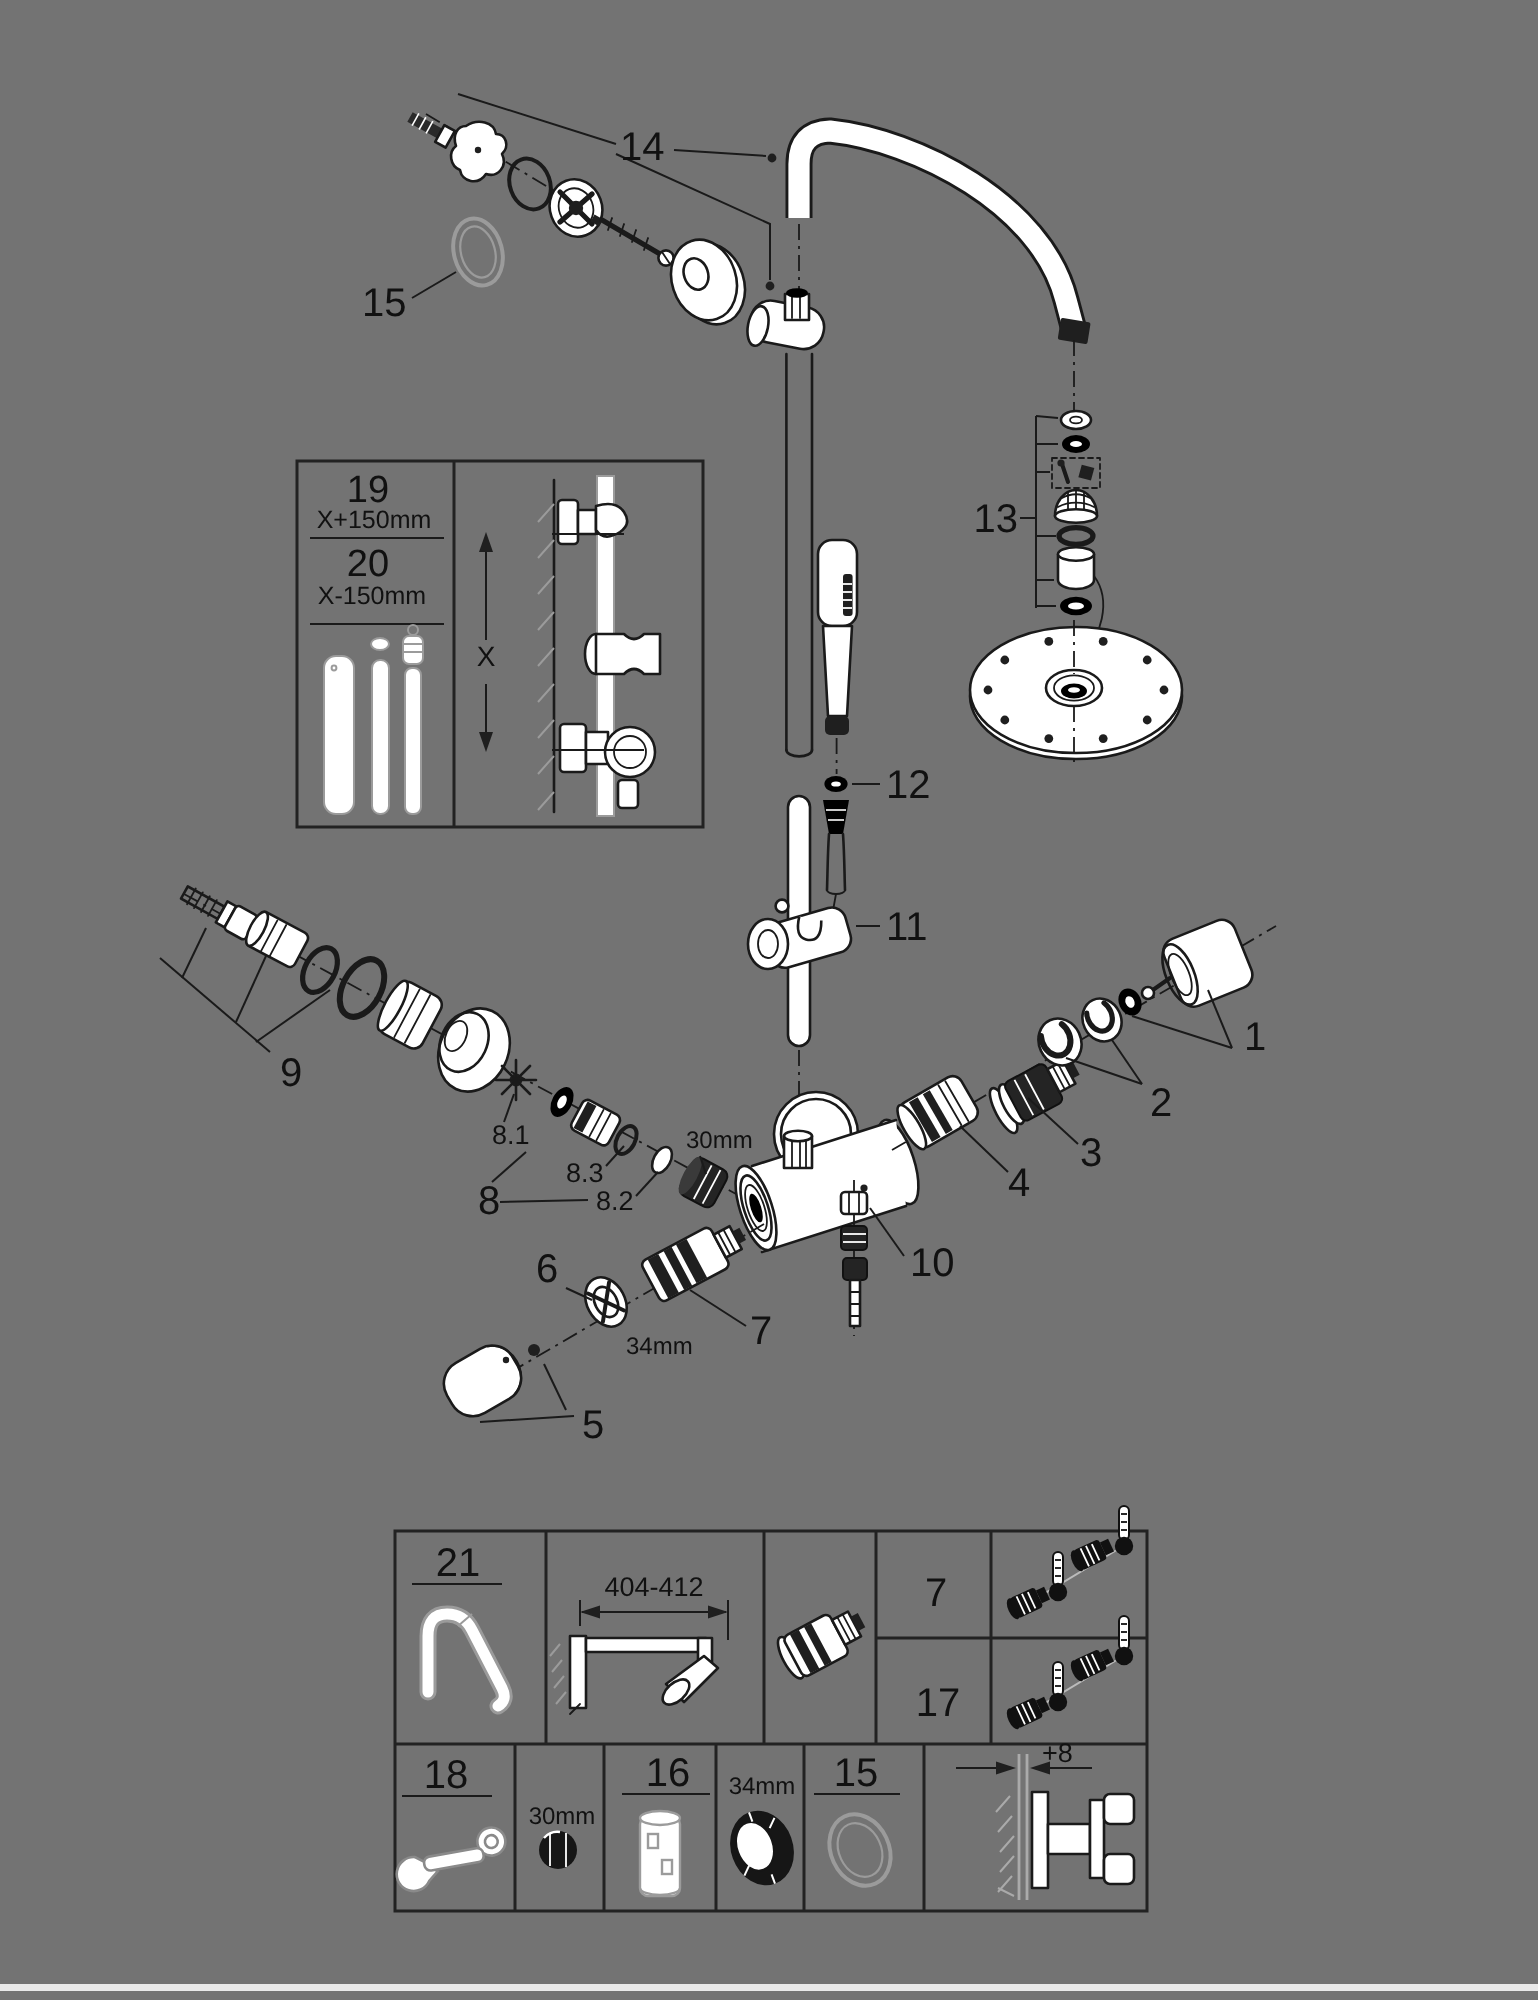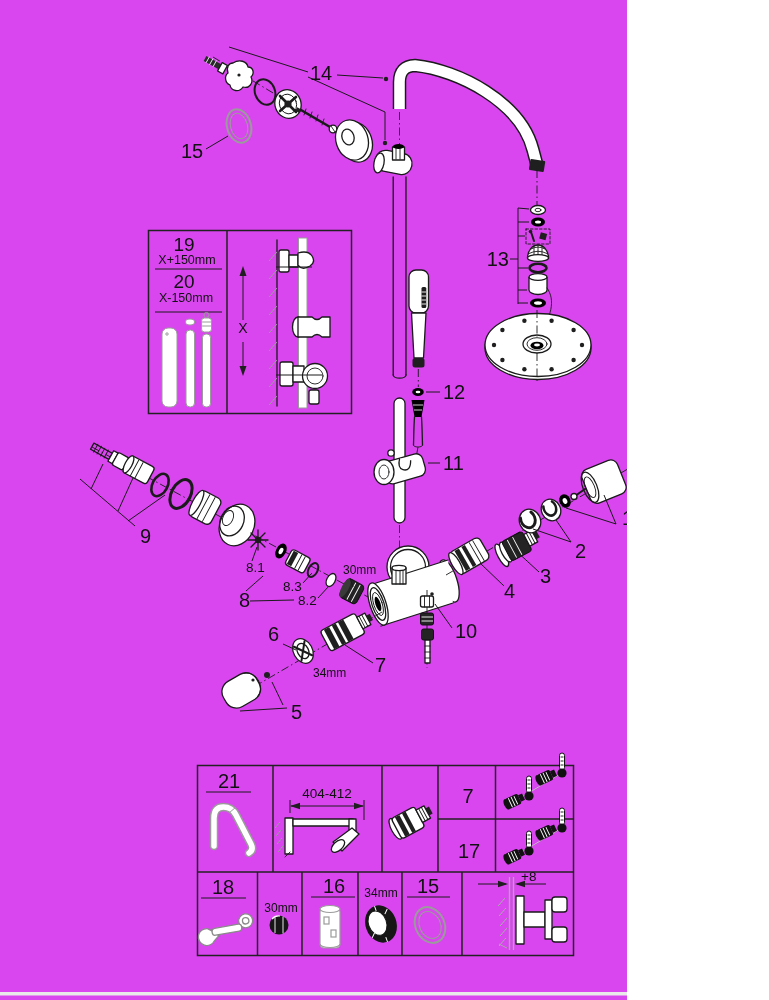--- a/index.html
+++ b/index.html
@@ -1,16 +1,16 @@
 <!DOCTYPE html>
 <html><head>
 <meta charset="utf-8">
 <style>
   html,body{margin:0;padding:0;background:#fff;}
-  .stage{position:relative;width:627px;height:1000px;background:#d946ef;overflow:hidden;}
+  .stage{position:relative;width:769px;height:1000px;background:#737373;overflow:hidden;}
   svg{display:block;}
   text{font-family:"Liberation Sans","DejaVu Sans",sans-serif;fill:#111;}
   .t20{font-size:20px;} .t19{font-size:19px;} .t13{font-size:13.5px;}
   .t12{font-size:12px;} .t125{font-size:12.5px;} .t14s{font-size:14px;}
   .mid{text-anchor:middle;} .end{text-anchor:end;}
   .k{stroke:#1a1a1a;stroke-width:1.3;fill:none;stroke-linecap:round;stroke-linejoin:round;}
   .kf{stroke:#1a1a1a;stroke-width:1.3;fill:#fff;stroke-linejoin:round;}
   .thin{stroke-width:0.9;}
   .w2{stroke-width:2;} .w25{stroke-width:2.6;} .w3{stroke-width:3;}
   .dk{fill:#1f1f1f;stroke:none;}

